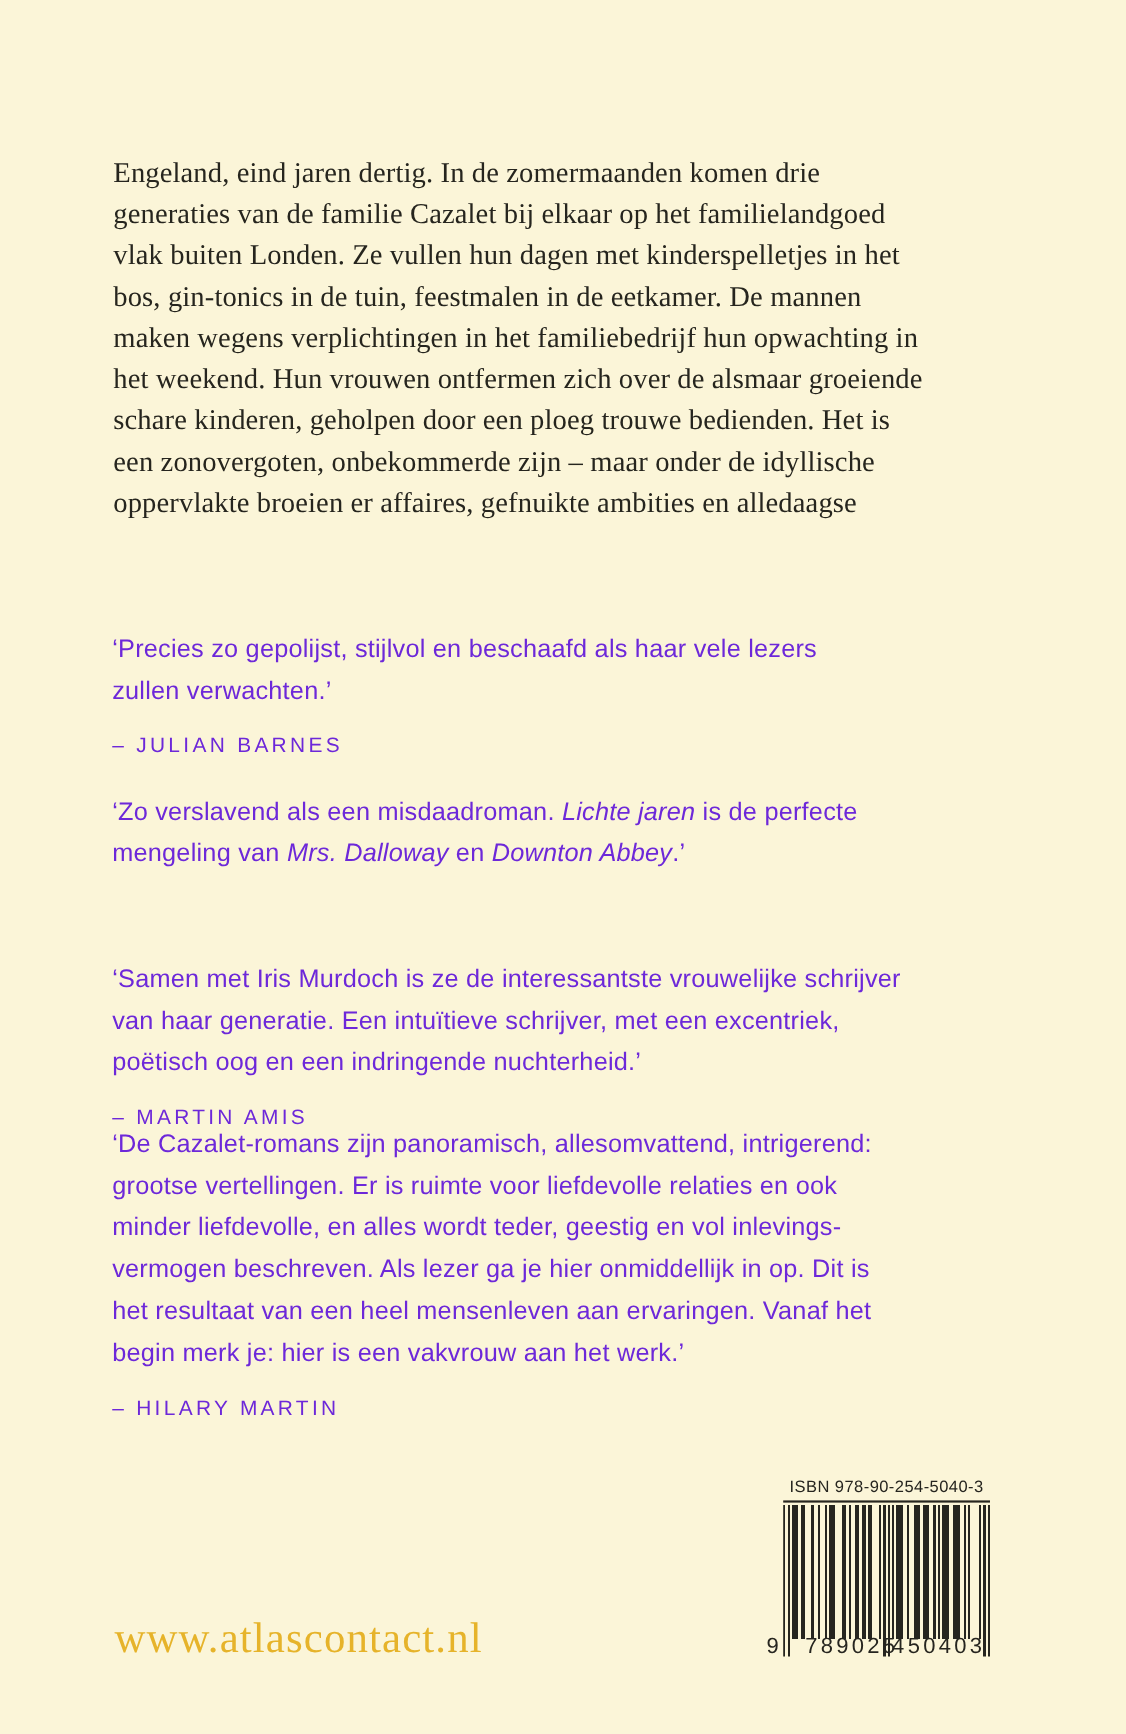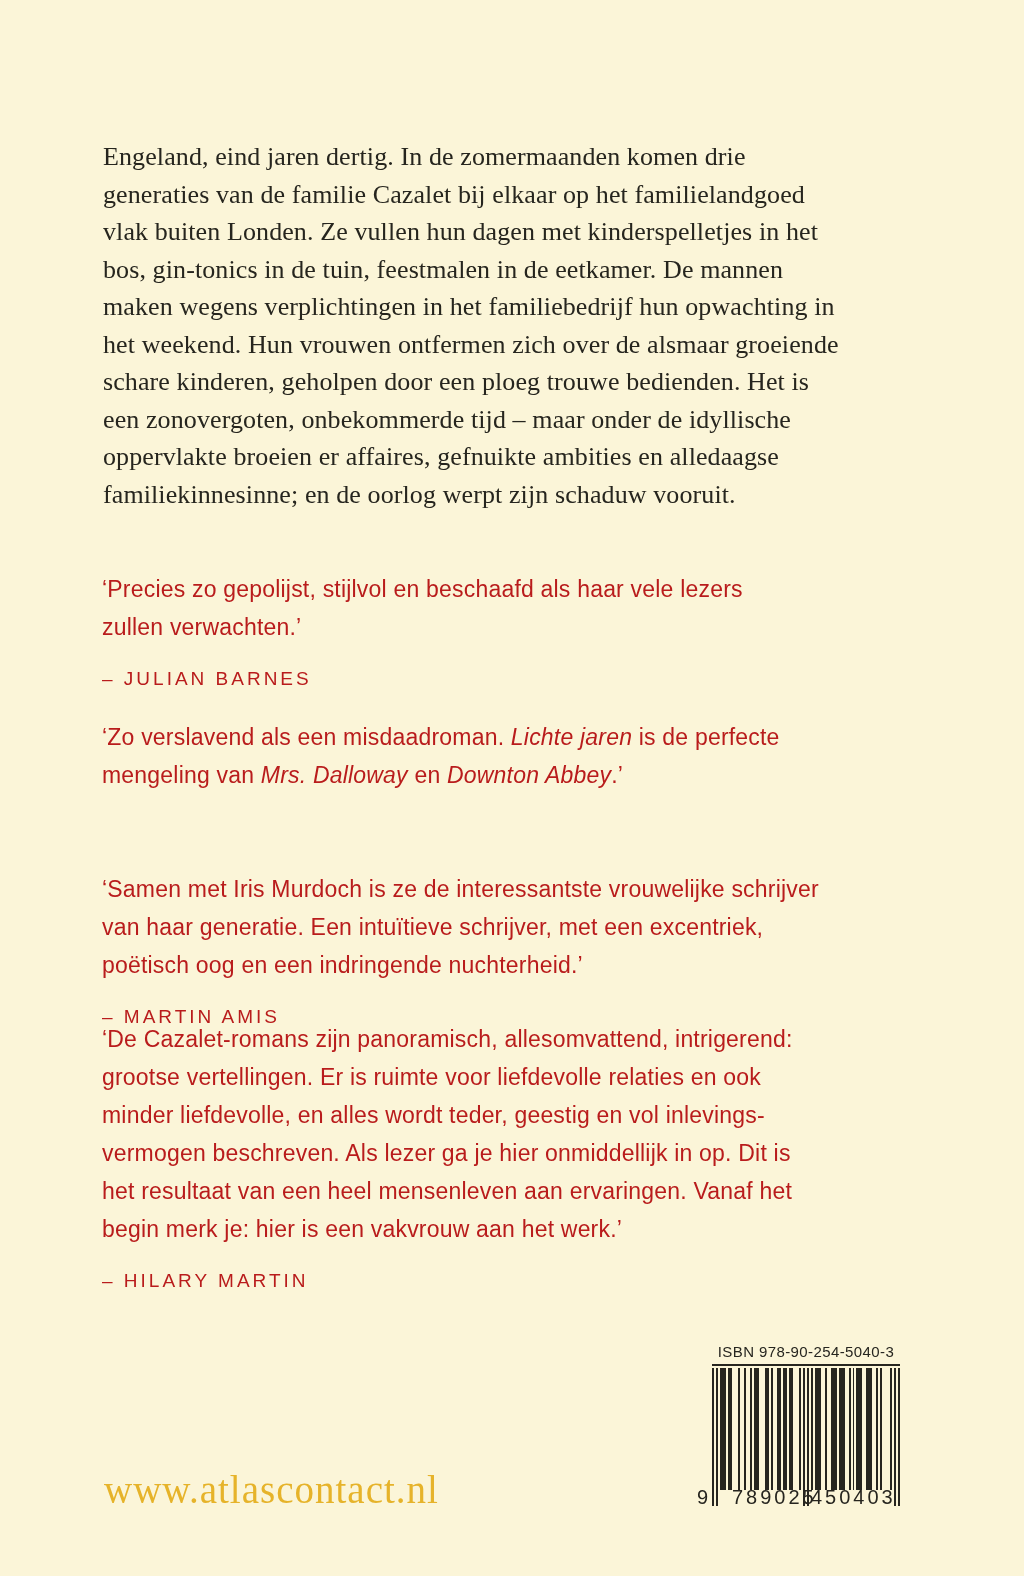--- a/index.html
+++ b/index.html
@@ -32,21 +32,21 @@
 
   
   .quote {
     position: absolute;
     left: 102px;
     width: 880px;
     font-family: "Liberation Sans", "DejaVu Sans", sans-serif;
     font-size: 23px;
     line-height: 38px;
     letter-spacing: 0.2px;
-    color: #b91c1c;
+    color: #6d28d9;
   }
   .quote .q-line { white-space: nowrap; }
   .quote .attribution {
     margin-top: 16px;
     font-size: 19px;
     letter-spacing: 3px;
     line-height: 34px;
     white-space: nowrap;
   }
   .it { font-style: italic; }
@@ -116,23 +116,22 @@
 <div class="cover">
 
   <div class="blurb">
     <div class="line">Engeland, eind jaren dertig. In de zomermaanden komen drie</div>
     <div class="line">generaties van de familie Cazalet bij elkaar op het familielandgoed</div>
     <div class="line">vlak buiten Londen. Ze vullen hun dagen met kinderspelletjes in het</div>
     <div class="line">bos, gin-tonics in de tuin, feestmalen in de eetkamer. De mannen</div>
     <div class="line">maken wegens verplichtingen in het familiebedrijf hun opwachting in</div>
     <div class="line">het weekend. Hun vrouwen ontfermen zich over de alsmaar groeiende</div>
     <div class="line">schare kinderen, geholpen door een ploeg trouwe bedienden. Het is</div>
-    <div class="line">een zonovergoten, onbekommerde tijd – maar onder de idyllische</div>
+    <div class="line">een zonovergoten, onbekommerde zijn – maar onder de idyllische</div>
     <div class="line">oppervlakte broeien er affaires, gefnuikte ambities en alledaagse</div>
-    <div class="line">familiekinnesinne; en de oorlog werpt zijn schaduw vooruit.</div>
   </div>
 
   <div class="quote" id="quote-1">
     <div class="q-line">‘Precies zo gepolijst, stijlvol en beschaafd als haar vele lezers</div>
     <div class="q-line">zullen verwachten.’</div>
     <div class="attribution">– JULIAN BARNES</div>
   </div>
 
   <div class="quote" id="quote-2">
     <div class="q-line"><span>‘Zo verslavend als een misdaadroman. </span><span class="it">Lichte jaren</span><span> is de perfecte</span></div>

